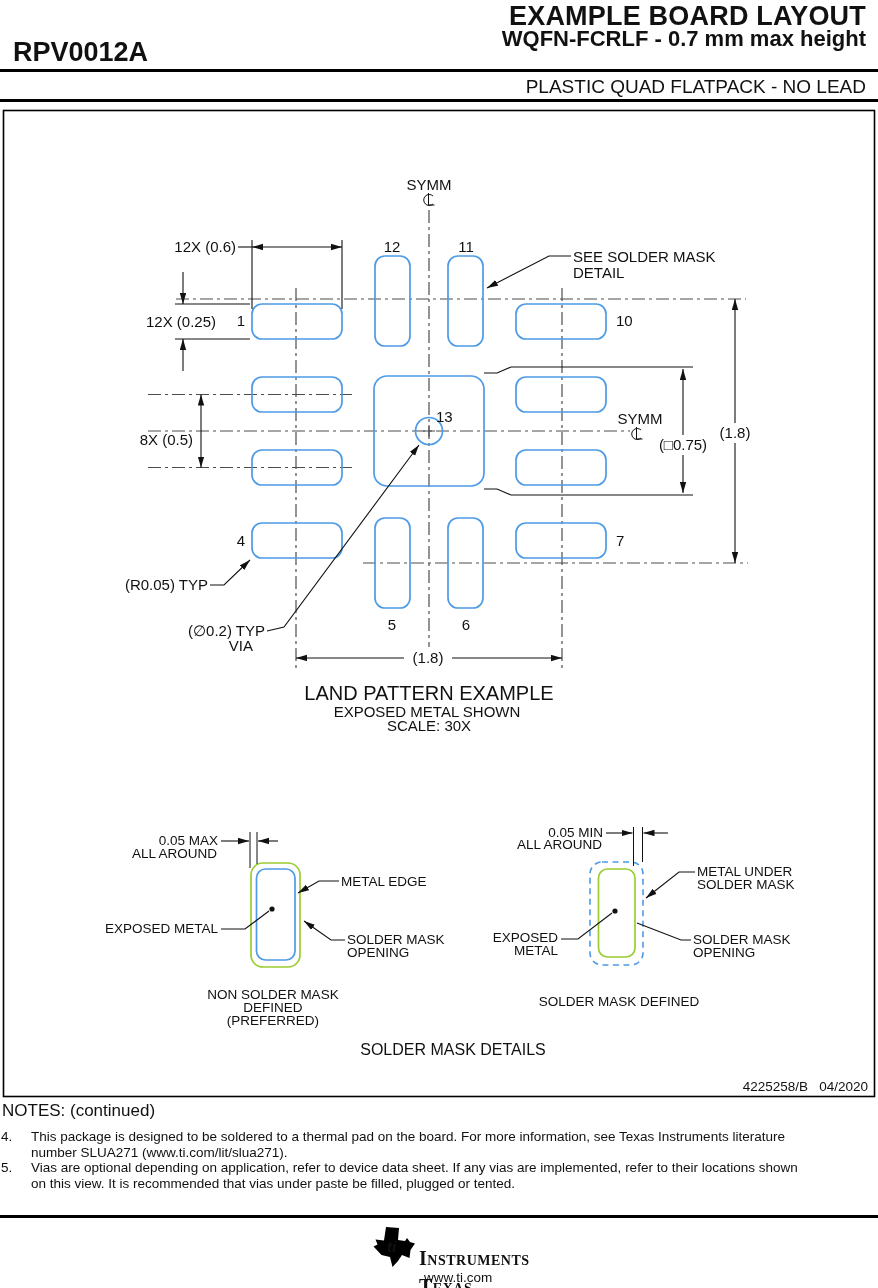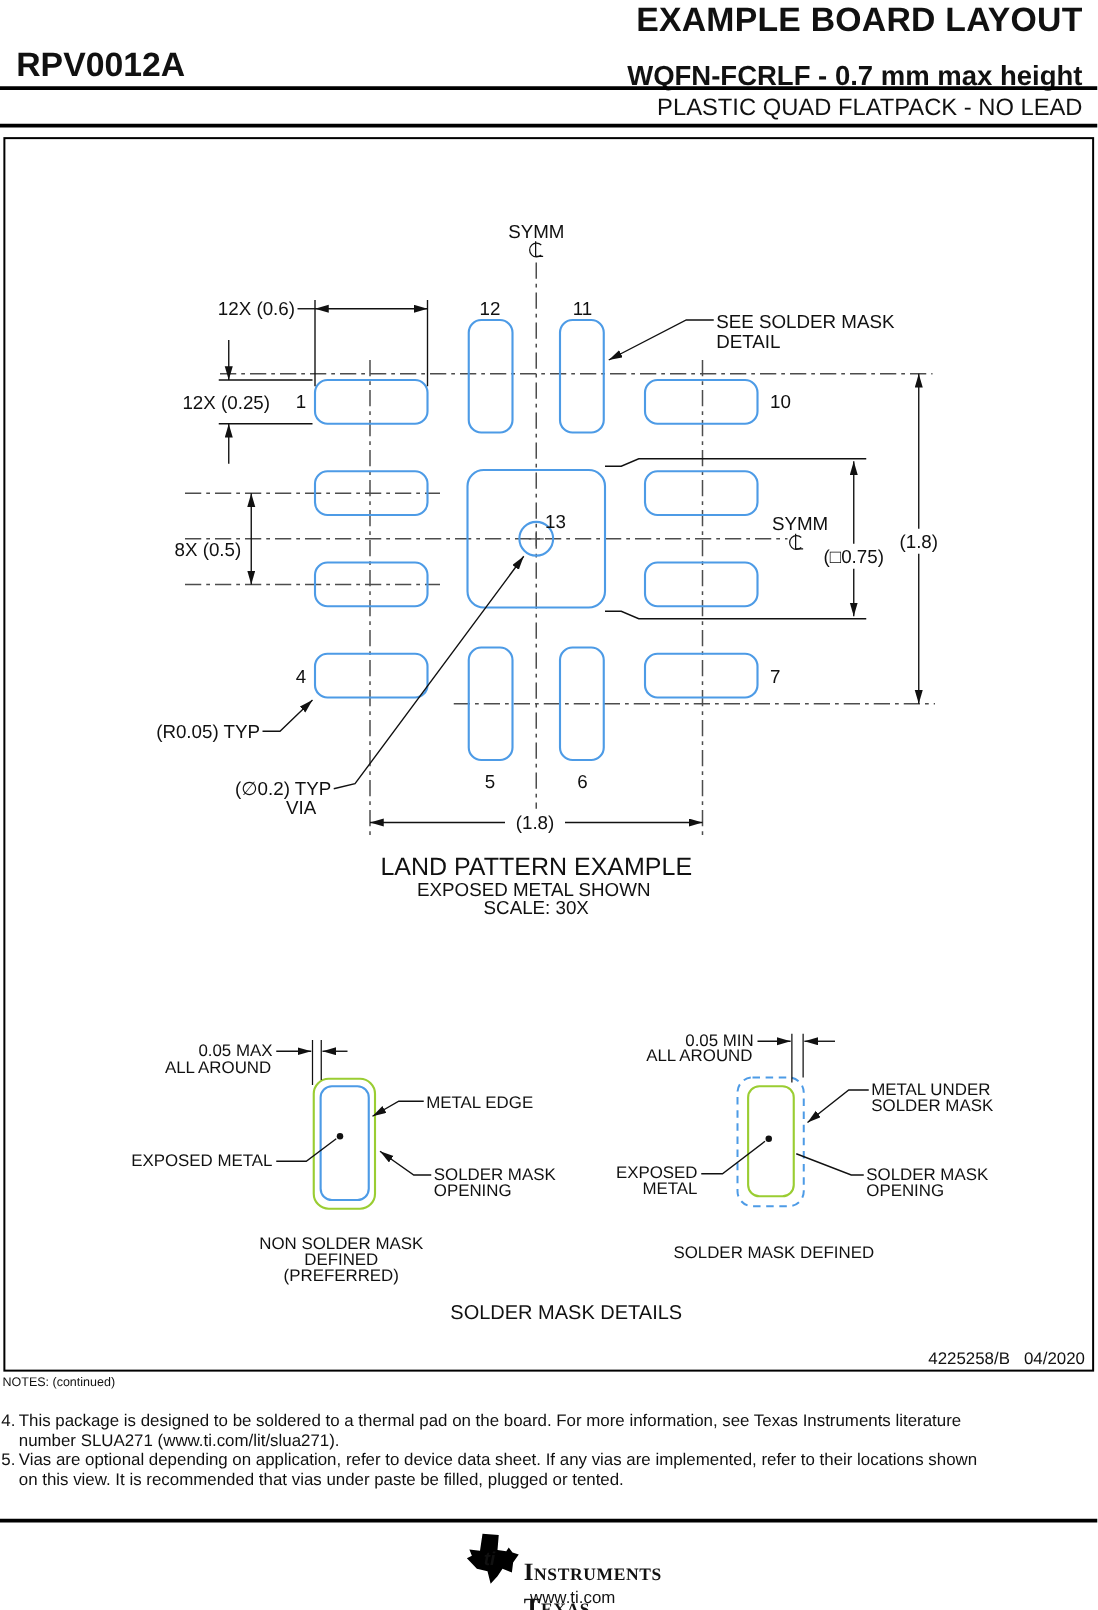--- a/index.html
+++ b/index.html
@@ -1,29 +1,29 @@
 <!DOCTYPE html>
 <html><head>
 <meta charset="utf-8">
 <style>
   html,body{margin:0;padding:0;background:#ffffff;}
   body{width:878px;height:1288px;position:relative;font-family:"Liberation Sans",sans-serif;color:#111;}
   .abs{position:absolute;}
   .hdr-title{top:1px;right:12px;font-size:27px;font-weight:bold;letter-spacing:0.2px;}
   .hdr-part{top:37px;left:13px;font-size:27px;font-weight:bold;text-align:center;}
-  .hdr-sub{top:48px;right:12px;font-size:22px;font-weight:bold;}
+  .hdr-sub{top:26px;right:12px;font-size:22px;font-weight:bold;}
   .rule{left:0;width:878px;background:#000;}
   .rule1{top:69px;height:3px;}
   .rule2{top:99px;height:3px;}
   .hdr-pkg{top:76px;right:12px;font-size:19px;}
-  .notes-head{top:1101px;left:2px;font-size:10px;}
+  .notes-head{top:1101px;left:2px;font-size:17px;}
   .notes{top:1129px;left:1px;font-size:13.5px;line-height:15.6px;}
   .note-row{display:flex;}
   .note-num{width:14px;flex:none;}
-  .note-text{width:802px;white-space:pre-wrap;}
+  .note-text{width:802px;white-space:pre-wrap;margin-left:16px;}
   .rule3{top:1215px;height:3px;}
   .brand{left:419px;font-weight:bold;font-family:"Liberation Serif",serif;font-variant:small-caps;font-size:20px;letter-spacing:0.5px;line-height:16px;}
   .brand1{top:1234px;margin-top:44px;}
   .brand2{top:1250px;text-align:center;}
   .urlrow{top:1270px;left:424px;font-size:13.5px;}
   svg text{font-family:"Liberation Sans",sans-serif;fill:#111;}
   .t15{font-size:15px;} .t13{font-size:13.5px;} .t20{font-size:20px;} .t16{font-size:16px;}
   .mid{text-anchor:middle;} .end{text-anchor:end;}
   .axis{stroke:#4d4d4d;stroke-width:1.2;fill:none;stroke-dasharray:13 4 3 4;}
   .pad{stroke:#4d9be6;stroke-width:1.7;fill:none;}

